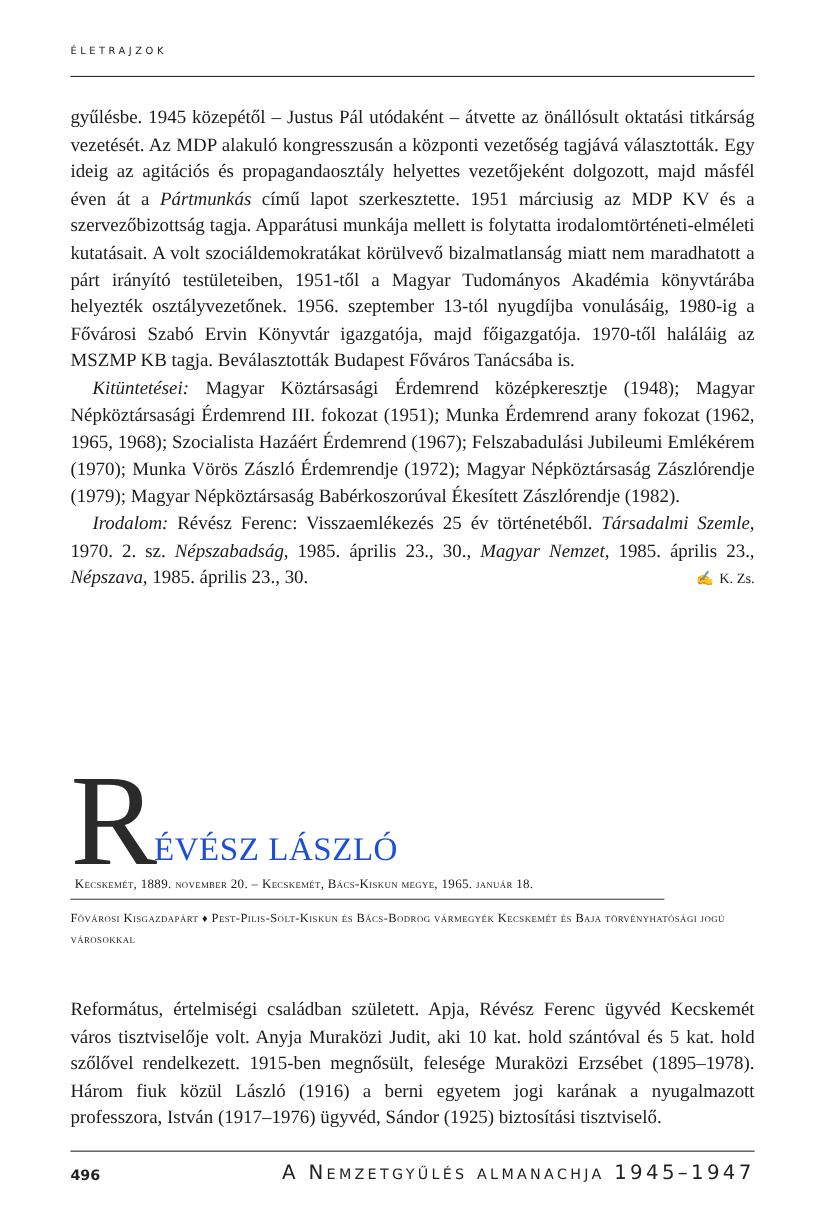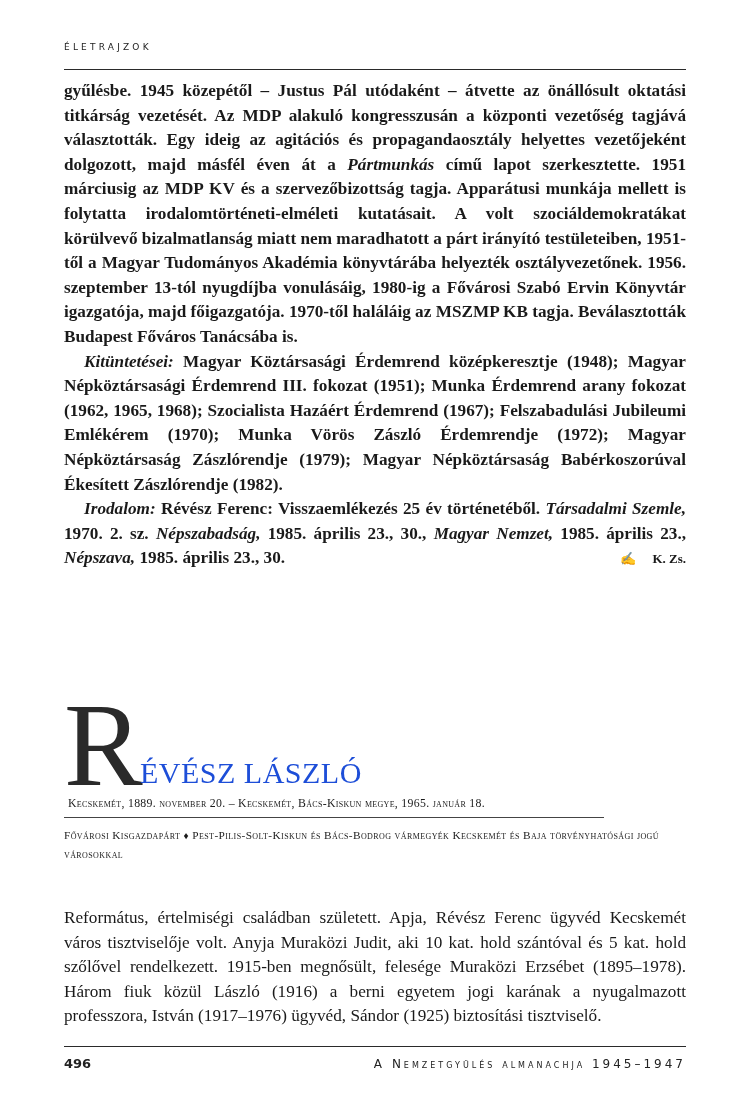--- a/index.html
+++ b/index.html
@@ -7,36 +7,36 @@
          font-family:"Liberation Serif","DejaVu Serif",serif; color:#1a1a1a; }
   .running-head { position:absolute; left:64px; top:42px; font-family:"DejaVu Sans","Liberation Sans",sans-serif;
         font-size:9px; letter-spacing:3.2px; color:#222; }
   .rule { position:absolute; left:64px; width:622px; height:0; border-top:1.5px solid #2a2a2a; }
   .rule.top { top:69px; }
   .rule.bottom { top:1046px; width:622px; }
   .body-text { position:absolute; left:64px; width:622px; font-size:17.2px; line-height:24.6px; text-align:justify; }
   .body-text p { margin:0; }
   .body-text p.indent { text-indent:20px; }
   .it { font-style:italic; }
-  .main1 { top:79px;font-weight:bold; }
-  .signature { font-size:13px;margin-left:12px; }
+  .main1 { top:95px; }
+  .signature { font-size:13px; }
   .sig-icon { font-size:13px; }
   .entry-head { position:absolute; left:64px; top:700px; height:88px; }
   .dropcap { font-size:118px; line-height:88px; position:absolute; left:0; top:2px; color:#2a2a2a;
         font-family:"Liberation Serif",serif; }
   .name-rest { position:absolute; left:76px; top:56px; font-size:30px; white-space:nowrap; letter-spacing:0.5px; color:#1d4ed8; }
   .dates { position:absolute; left:48px; top:796px; font-size:11.8px; letter-spacing:0.3px; font-variant:small-caps; white-space:nowrap;margin-left:20px; }
   .rule.mid { top:817px; width:540px; border-top:1px solid #444; }
   .party { position:absolute; left:64px; top:826px; width:630px; font-size:11.3px; line-height:19px; font-variant:small-caps; letter-spacing:0.4px; }
   .diamond { font-size:10px; }
   .main2 { top:906px; }
   .footer { position:absolute; top:1056px; left:64px; width:622px; display:flex; justify-content:space-between;
         font-family:"DejaVu Sans","Liberation Sans",sans-serif;align-items:flex-end; }
   .page-num { font-size:13px; font-weight:bold; color:#222; }
-  .book-title { font-size:12px; letter-spacing:3px; font-variant:small-caps; color:#222; }
+  .book-title { font-size:18px; letter-spacing:3px; font-variant:small-caps; color:#222; }
 </style>
 </head>
 <body>
 
 <div class="running-head">ÉLETRAJZOK</div>
 <div class="rule top"></div>
 
 <div class="body-text main1">
   <p><span>gyűlésbe. 1945 közepétől – Justus Pál utódaként – átvette az önállósult oktatási titkárság vezetését. Az MDP alakuló kongresszusán a központi vezetőség tagjává választották. Egy ideig az agitációs és propagandaosztály helyettes vezetőjeként dolgozott, majd másfél éven át a </span><span class="it">Pártmunkás</span><span> című lapot szerkesztette. 1951 márciusig az MDP KV és a szervezőbizottság tagja. Apparátusi munkája mellett is folytatta irodalomtörténeti-elméleti kutatásait. A volt szociáldemokratákat körülvevő bizalmatlanság miatt nem maradhatott a párt irányító testületeiben, 1951-től a Magyar Tudományos Akadémia könyvtárába helyezték osztályvezetőnek. 1956. szeptember 13-tól nyugdíjba vonulásáig, 1980-ig a Fővárosi Szabó Ervin Könyvtár igazgatója, majd főigazgatója. 1970-től haláláig az MSZMP KB tagja. Beválasztották Budapest Főváros Tanácsába is.</span></p>
   <p class="indent"><span class="it">Kitüntetései:</span><span> Magyar Köztársasági Érdemrend középkeresztje (1948); Magyar Népköztársasági Érdemrend III. fokozat (1951); Munka Érdemrend arany fokozat (1962, 1965, 1968); Szocialista Hazáért Érdemrend (1967); Felszabadulási Jubileumi Emlékérem (1970); Munka Vörös Zászló Érdemrendje (1972); Magyar Népköztársaság Zászlórendje (1979); Magyar Népköztársaság Babérkoszorúval Ékesített Zászlórendje (1982).</span></p>

